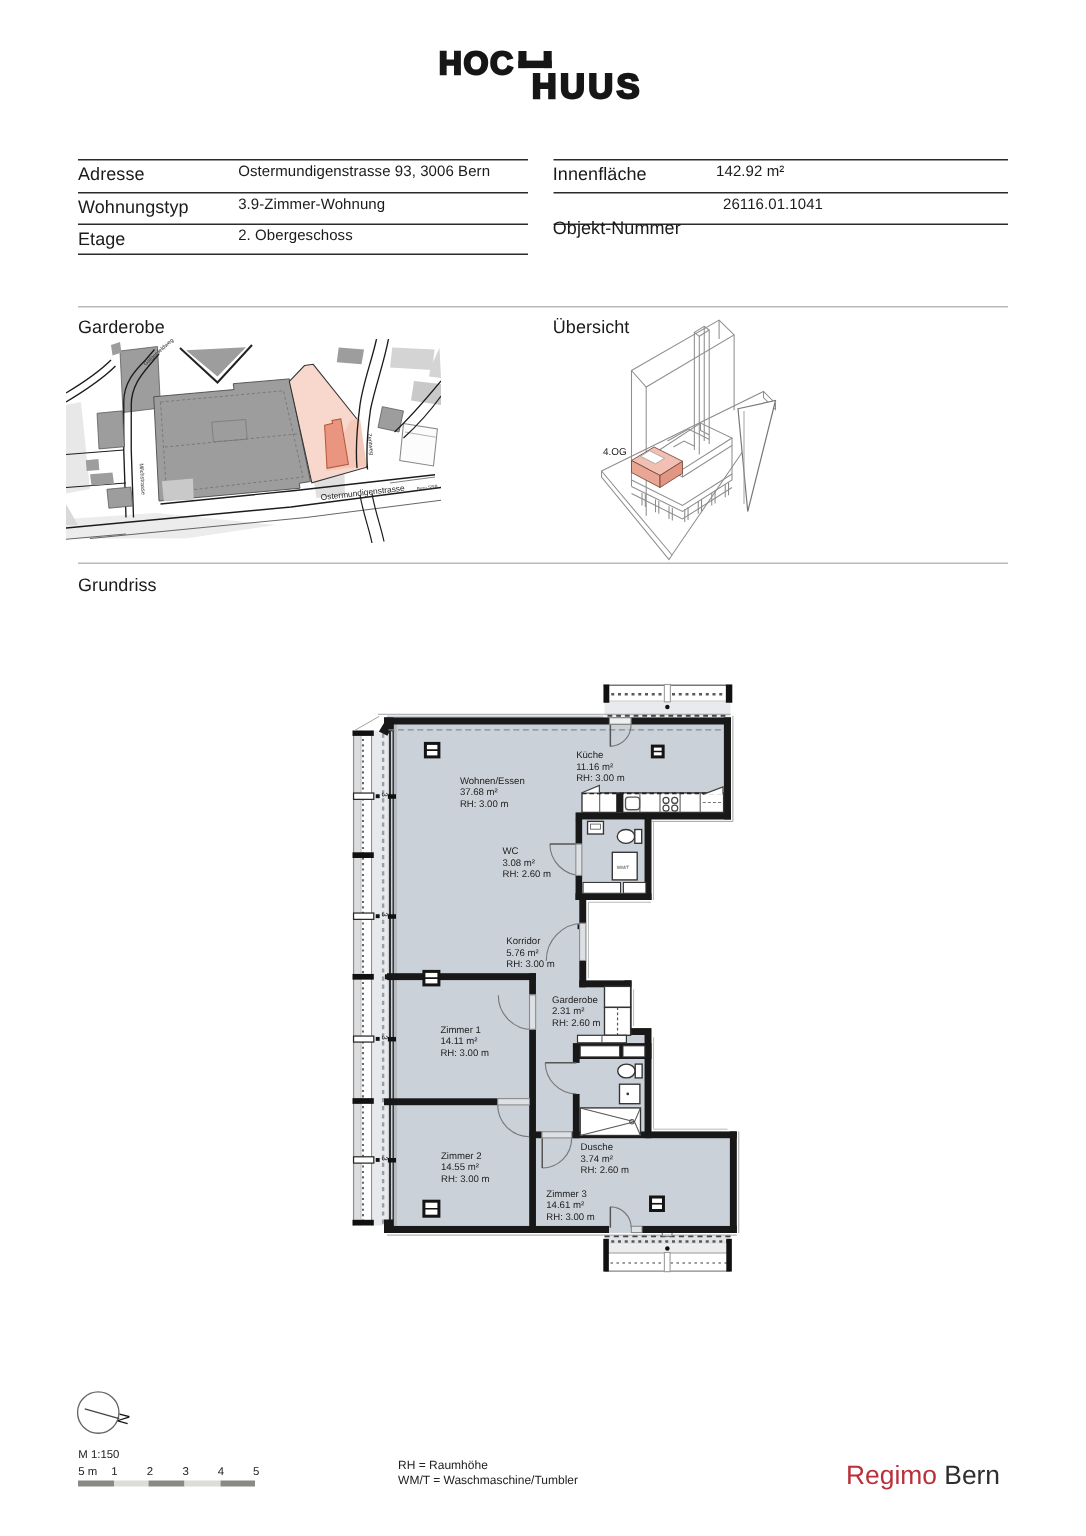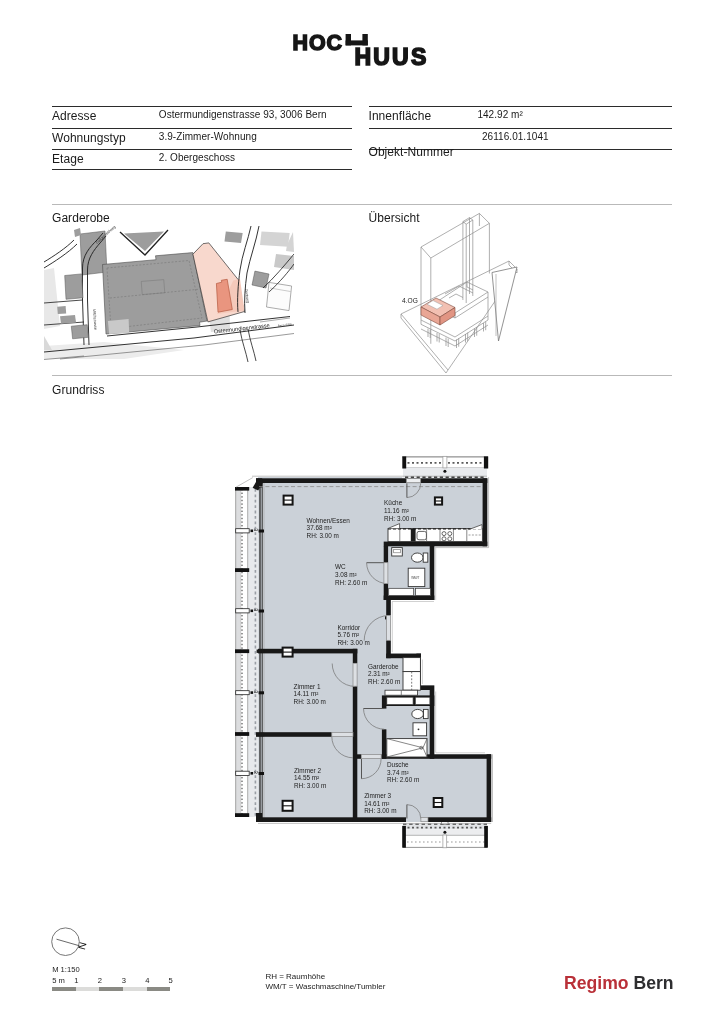--- a/index.html
+++ b/index.html
@@ -510,13 +510,13 @@
 
 <div class="abs" style="left:52.2px;top:987.3px;width:23.6px;height:4px;background:#8a8a84"></div>
 <div class="abs" style="left:75.8px;top:987.3px;width:23.6px;height:4px;background:#dcdcda"></div>
 <div class="abs" style="left:99.4px;top:987.3px;width:23.6px;height:4px;background:#8a8a84"></div>
 <div class="abs" style="left:123px;top:987.3px;width:23.6px;height:4px;background:#dcdcda"></div>
 <div class="abs" style="left:146.6px;top:987.3px;width:23.6px;height:4px;background:#8a8a84"></div>
 
 <div class="abs" style="left:265.4px;top:971.6px;font-size:8px;color:#222">RH = Raumhöhe</div>
 <div class="abs" style="left:265.4px;top:982.4px;font-size:8px;color:#222">WM/T = Waschmaschine/Tumbler</div>
 
-<div class="abs" style="left:564px;top:973px;font-size:17.6px;font-weight:bold;letter-spacing:0px;"><span style="color:#b93038">Regimo</span> <span style="color:#2e2e30">Bern</span></div>
+<div class="abs" style="left:564px;top:973px;font-size:17.6px;font-weight:normal;letter-spacing:0px;"><span style="color:#b93038">Regimo</span> <span style="color:#2e2e30">Bern</span></div>
 
 </body></html>

